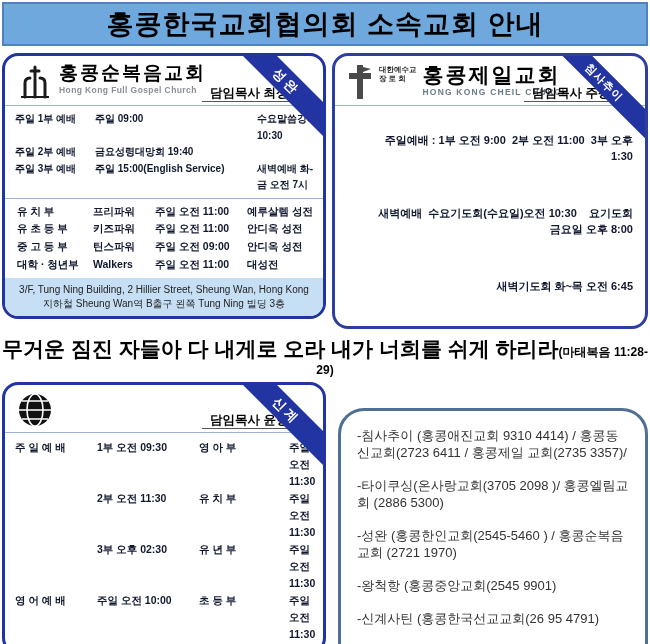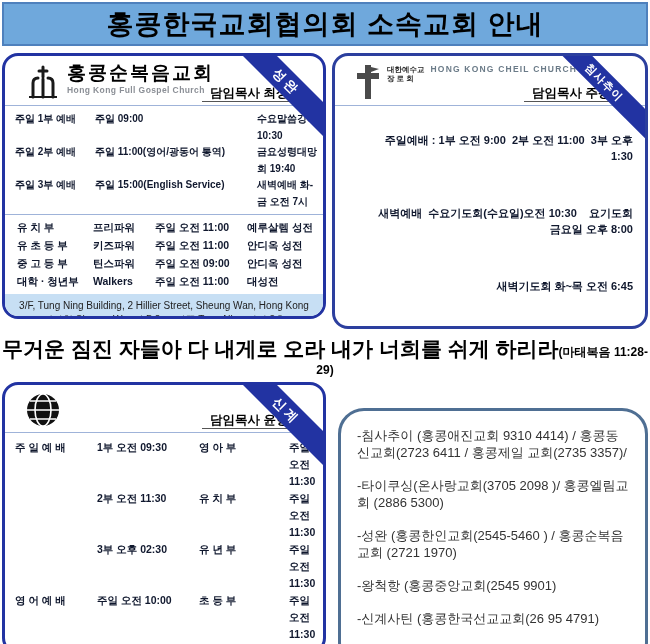--- a/index.html
+++ b/index.html
@@ -20,21 +20,21 @@
   .box2{flex:1;height:276px;border-color:#2c3f9e;}
   .box3{width:324px;height:272px;}
   .box4{flex:1;height:228px;margin-top:26px;border:3px solid #4f6f93;border-radius:26px;
         padding:16px 14px 10px 16px;display:block;}
   
   .ribbon{position:absolute;top:14px;right:-38px;width:150px;transform:rotate(45deg);
           background:#2233a2;color:#fff;text-align:center;font-weight:800;
           font-size:13px;letter-spacing:3px;padding:3px 0;z-index:5;}
   .ribbon.long{font-size:11px;letter-spacing:1px;top:16px;right:-34px;}
   
-  .hdr{position:relative;height:56px;padding:7px 10px 0 20px;box-sizing:border-box;
+  .hdr{position:relative;height:56px;padding:7px 10px 0 12px;box-sizing:border-box;
        border-bottom:1px solid #9fb3d9;}
   .hgroup{display:flex;align-items:flex-start;gap:6px;}
   .logo{flex:0 0 auto;}
   .kname{font-size:19px;font-weight:800;letter-spacing:2px;color:#000;line-height:1.1;}
   .ename{font-size:8.5px;color:#8b8f96;font-weight:700;margin-top:1px;letter-spacing:.4px;}
   .denom{display:flex;flex-direction:column;font-size:7.5px;font-weight:800;color:#2a2a2a;
          line-height:1.2;margin-top:2px;}
   .pastor{position:absolute;right:14px;bottom:3px;}
   .pastor span{font-size:12.5px;font-weight:800;color:#000;border-bottom:1px solid #555;
                padding:0 8px 1px 8px;}
@@ -103,21 +103,20 @@
       </div>
 
       <div class="svc">
         <div class="svc-row">
           <span>주일 1부 예배</span>
           <span>주일 09:00</span>
           <span>수요말씀강해 10:30</span>
         </div>
         <div class="svc-row">
           <span>주일 2부 예배</span>
-          <span>주일 11:00(영어/광동어 통역)</span>
           <span>금요성령대망회 19:40</span>
         </div>
         <div class="svc-row">
           <span>주일 3부 예배</span>
           <span>주일 15:00(English Service)</span>
           <span>새벽예배 화-금 오전 7시</span>
         </div>
       </div>
 
       <div class="dept">
@@ -163,20 +162,21 @@
               <rect x="10" y="2" width="6" height="34" fill="#4a4a4a"></rect>
               <rect x="2" y="10" width="22" height="6" fill="#4a4a4a"></rect>
               <path d="M16 4 l8 2 -8 3 z" fill="#4a4a4a"></path>
             </svg>
           </span>
           <div class="denom">
             <span>대한예수교</span>
             <span>장 로 회</span>
           </div>
           <div>
+            <div class="kname" style="font-size:21px;">홍콩제일교회</div>
             <div class="ename" style="color:#6b7b88;letter-spacing:1.2px;">HONG KONG CHEIL CHURCH</div>
           </div>
         </div>
         <div class="pastor">
           <span>담임목사 주용진</span>
         </div>
       </div>
 
       <div class="b2-lines">
         <div class="b2-line">

